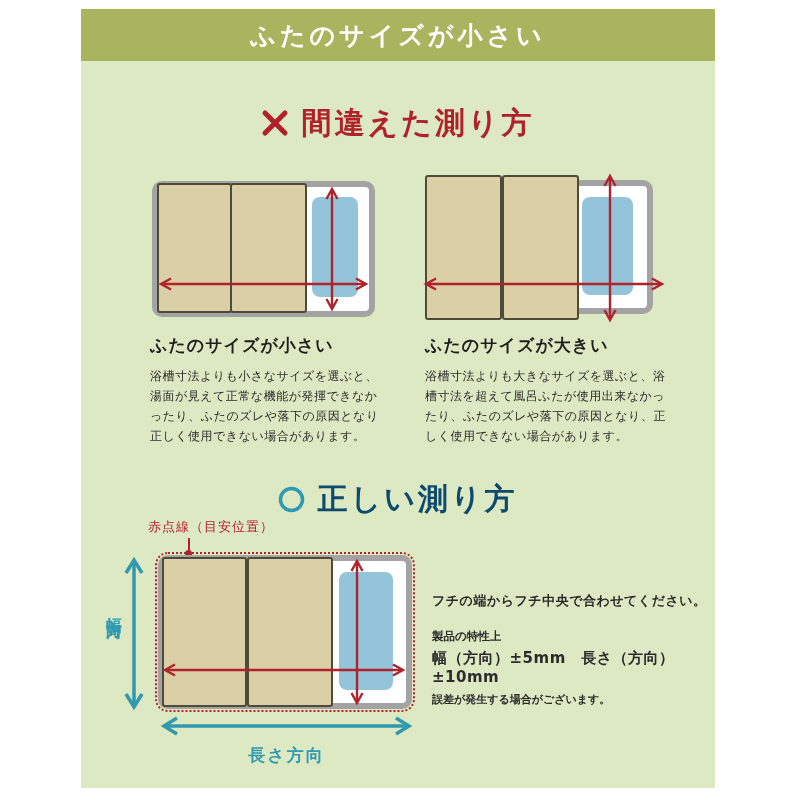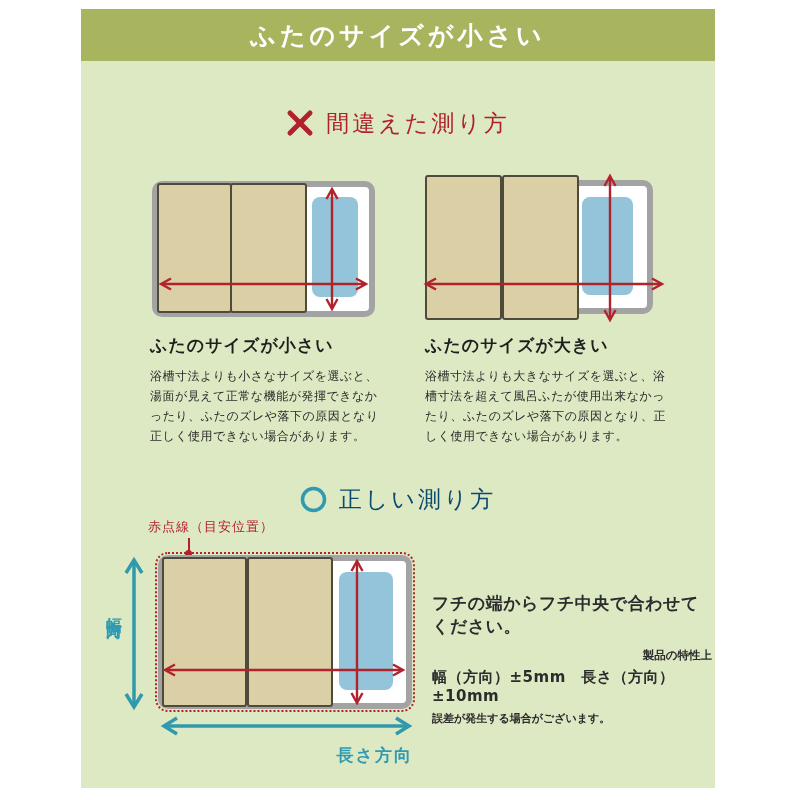--- a/index.html
+++ b/index.html
@@ -17,21 +17,21 @@
   .content {
     position:absolute; left:81px; top:61px; width:634px; height:727px;
     background:#dde9c3;
   }
   .heading-row {
     position:absolute; left:81px; width:634px; height:38px;
     display:flex; align-items:center; justify-content:center; gap:12px;
   }
   .heading-row.wrong { top:104px; }
   .heading-row.correct { top:480px; }
-  .heading-row .txt { font-size:23px; font-weight:normal; letter-spacing:3px; }
+  .heading-row .txt { font-size:30px; font-weight:bold; letter-spacing:3px; }
   .heading-row.wrong .txt { color:#b0212b; }
   .heading-row.correct .txt { color:#0c4a6e; }
 
   .diagram { position:absolute; }
   .tub-frame { position:absolute; background:#a3a3a3; border-radius:10px; }
   .tub-inner { position:absolute; left:6px; top:6px; right:6px; bottom:6px; background:#ffffff; border-radius:4px; }
   .water { position:absolute; background:#93c4d9; border-radius:8px; }
   .lid { position:absolute; background:#dbcfa6; border:2px solid #4e4b3b; border-radius:3px; }
   .dotted-outline { outline:2px dotted #b0232d; outline-offset:1px; }
 
@@ -44,26 +44,26 @@
   .pointer-label { position:absolute; left:148px; top:518px; font-size:13px; font-weight:normal; color:#b0212b; letter-spacing:1px; }
   .pointer-line  { position:absolute; left:188px; top:538px; width:2px; height:17px; background:#b0212b; }
   .pointer-dot   { position:absolute; left:185px; top:550px; width:7px; height:7px; border-radius:50%; background:#b0212b; }
 
   .width-axis-label {
     position:absolute; left:103px; top:604px;
     writing-mode:vertical-rl; text-orientation:upright;
     font-size:16px; font-weight:bold; color:#2f9ab2; letter-spacing:3px;
   }
   .length-axis-label {
-    position:absolute; left:160px; top:744px; width:253px; text-align:right;
+    position:absolute; left:160px; top:744px; width:253px; text-align:center;
     font-size:17px; font-weight:bold; color:#2f9ab2; letter-spacing:2px;
   }
   .note { position:absolute; left:432px; top:592px; width:280px; }
-  .note .l1 { font-size:17px; font-weight:bold; letter-spacing:0.5px; margin-bottom:10px; }
-  .note .l2 { font-size:11.5px; font-weight:bold; margin-bottom:5px;text-align:right; }
+  .note .l1 { font-size:13px; font-weight:bold; letter-spacing:0.5px; margin-bottom:19px; }
+  .note .l2 { font-size:11.5px; font-weight:bold; margin-bottom:5px; }
   .note .l3 { font-size:15px; font-weight:bold; letter-spacing:0.5px; margin-bottom:6px; }
   .note .l4 { font-size:11px; font-weight:bold; }
 </style>
 </head>
 <body>
 
 <div class="page">
 
   <div class="banner">
     <span>ふたのサイズが小さい</span>

